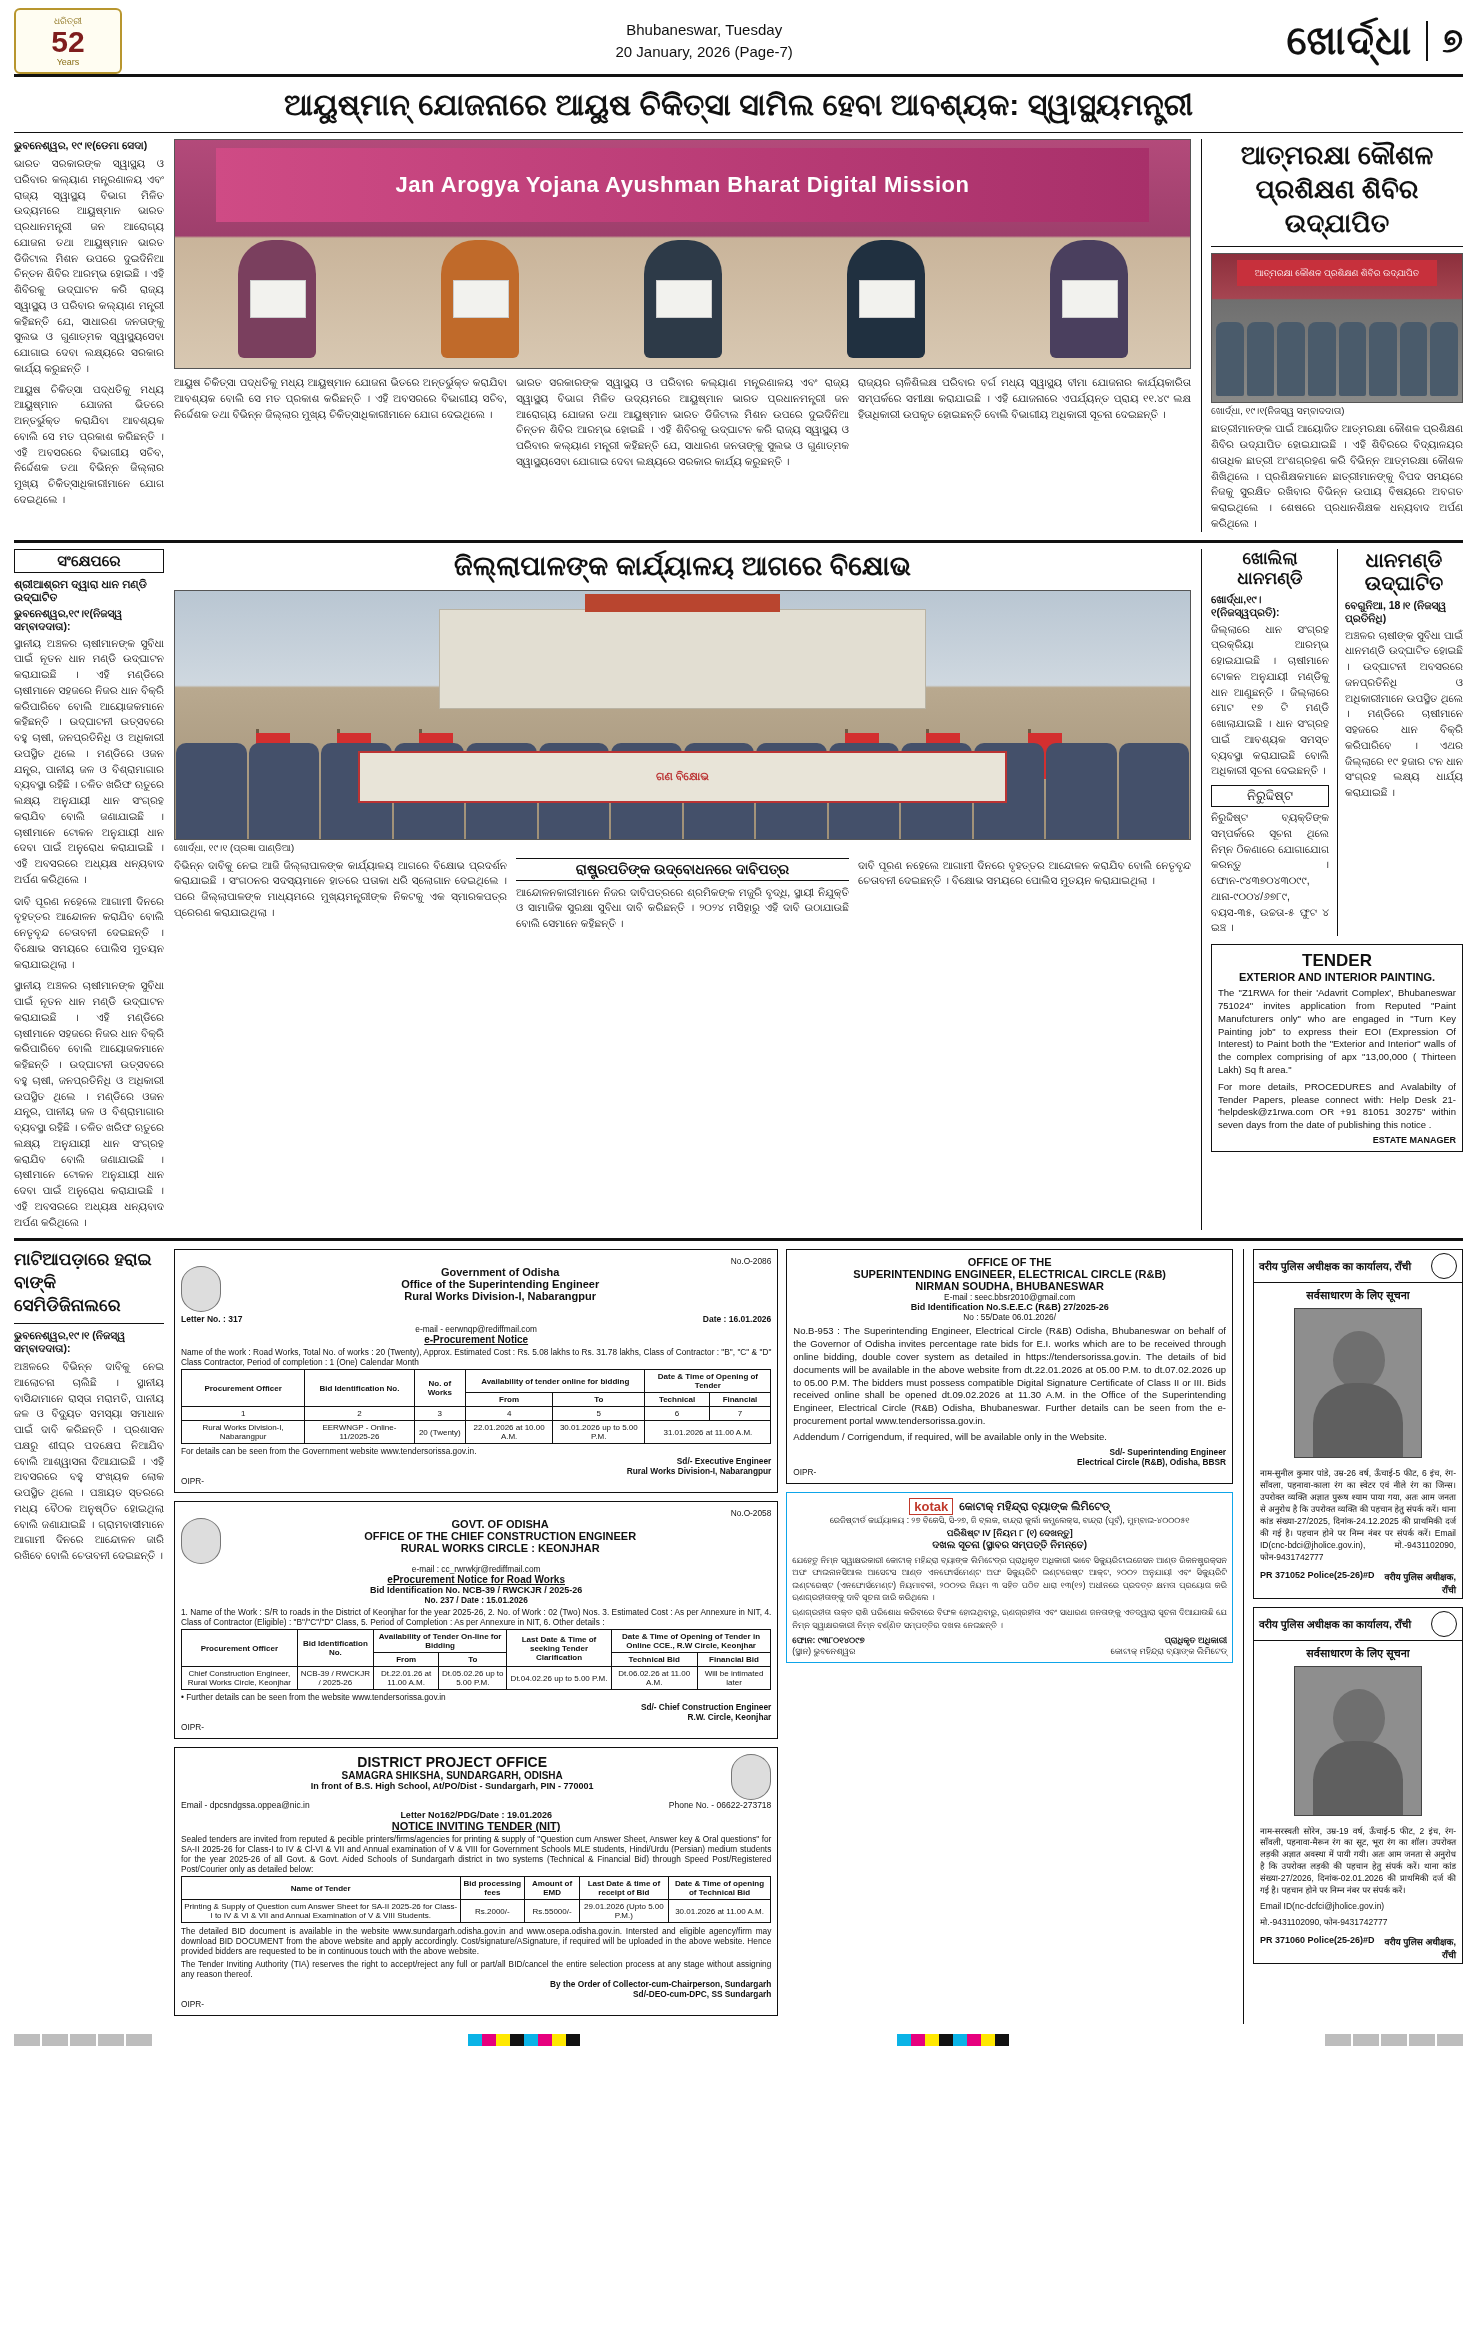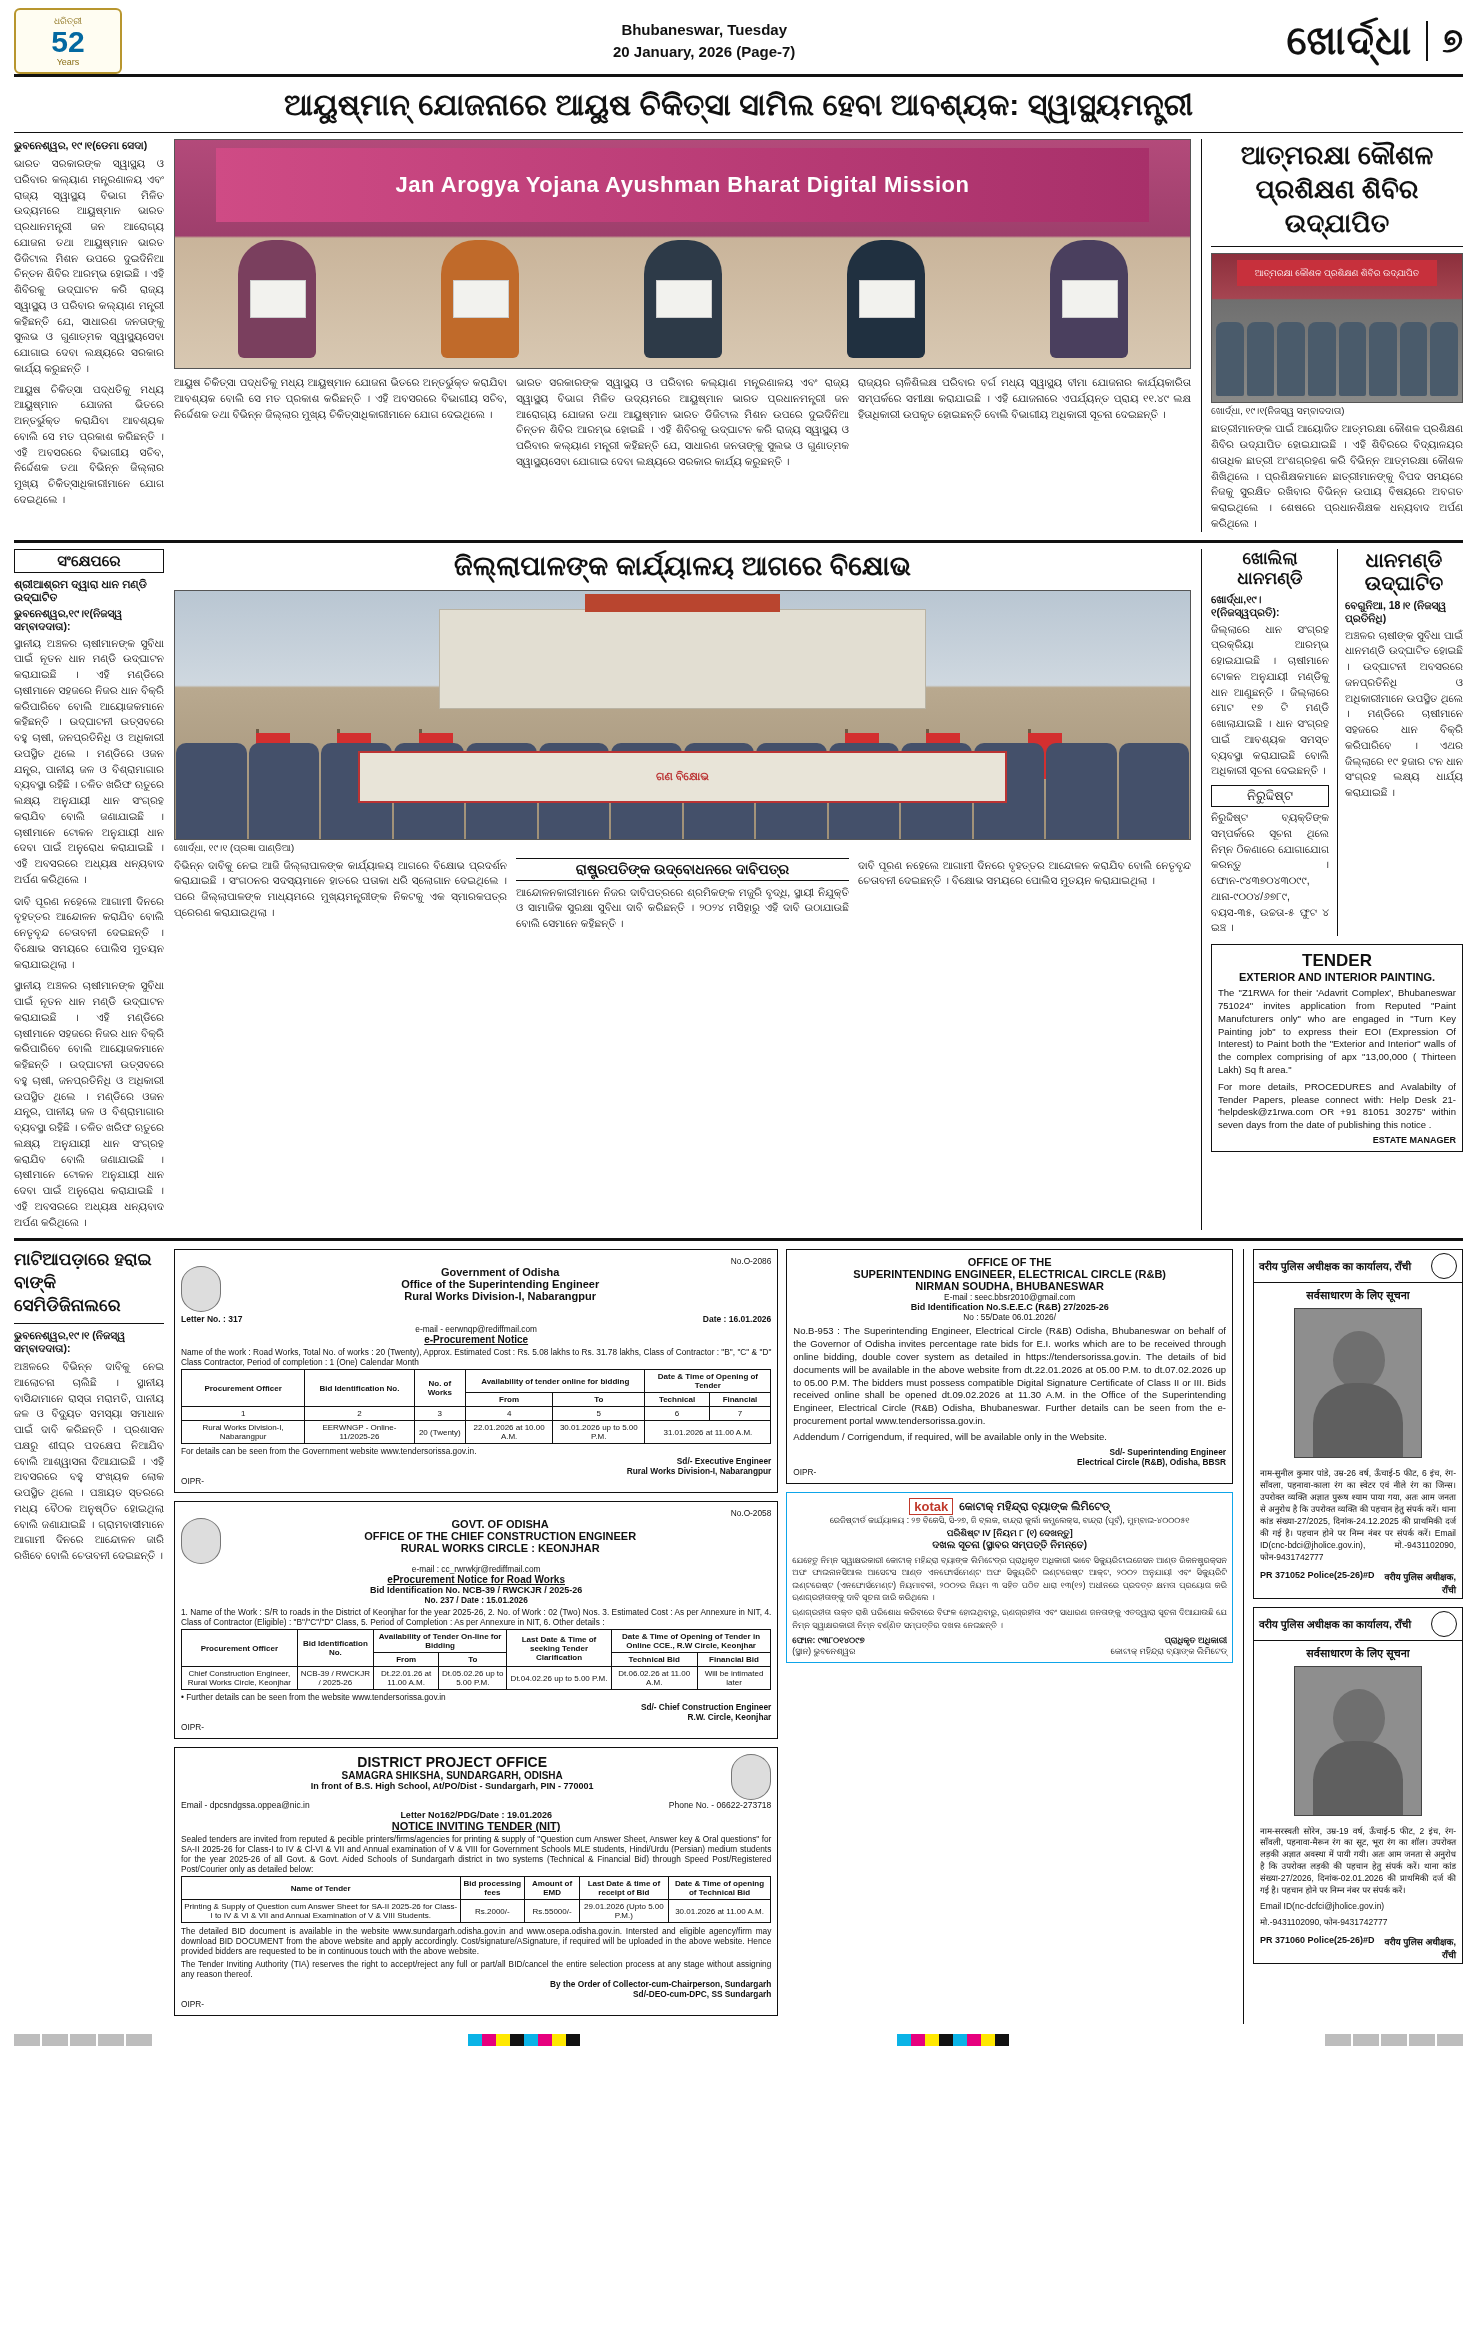--- a/index.html
+++ b/index.html
@@ -11,23 +11,23 @@
     color: #111;
   }
   .page { width:1477px; position:relative; padding: 8px 14px 0 14px; }
 
   
   .masthead { display:flex; align-items:center; justify-content:space-between;
               border-bottom:3px solid #111; padding-bottom:0; }
   .logo-badge { width:108px; height:66px; border:2px solid #b8962e; border-radius:6px;
                 display:flex; flex-direction:column; align-items:center; justify-content:center;
                 background:#fffdf2; }
-  .logo-badge .yrs { font-size:30px; font-weight:bold; color:#0369a1; line-height:1; }
+  .logo-badge .yrs { font-size:30px; font-weight:bold; color:#7f1d1d; line-height:1; }
   .logo-badge .top { font-size:9px; color:#8a6f18; }
-  .mast-center { flex:1; text-align:center; font-size:15px; line-height:1.45; font-weight:bold; }
+  .mast-center { flex:1; text-align:center; font-size:15px; line-height:1.45; font-weight:normal; }
   .mast-right { display:flex; align-items:center; gap:14px; }
   .mast-right .title { font-size:40px; font-weight:bold; letter-spacing:1px; }
   .mast-right .pageno { font-size:34px; font-weight:bold; border-left:2px solid #111; padding-left:14px; }
 
   
   .rule { border-top:1px solid #111; margin:4px 0; }
   .thick { border-top:3px solid #111; }
   .odsm { font-size:10.5px; line-height:1.5; text-align:justify; }
   .headline { font-size:30px; font-weight:bold; text-align:center; line-height:1.3; }
   .headline2 { font-size:26px; font-weight:bold; text-align:center; line-height:1.3; }

